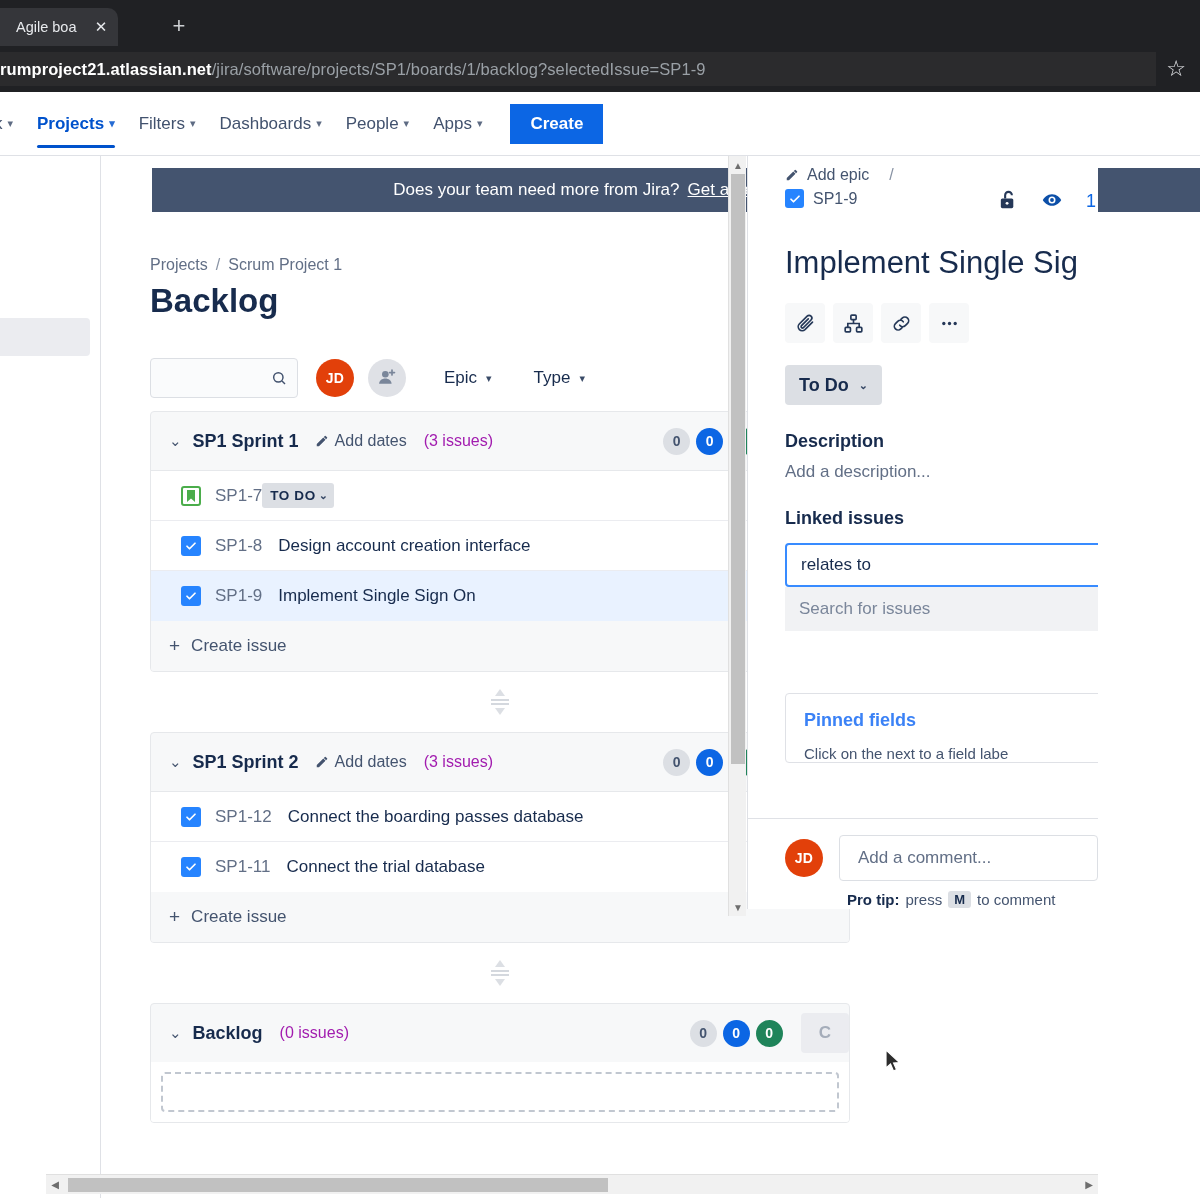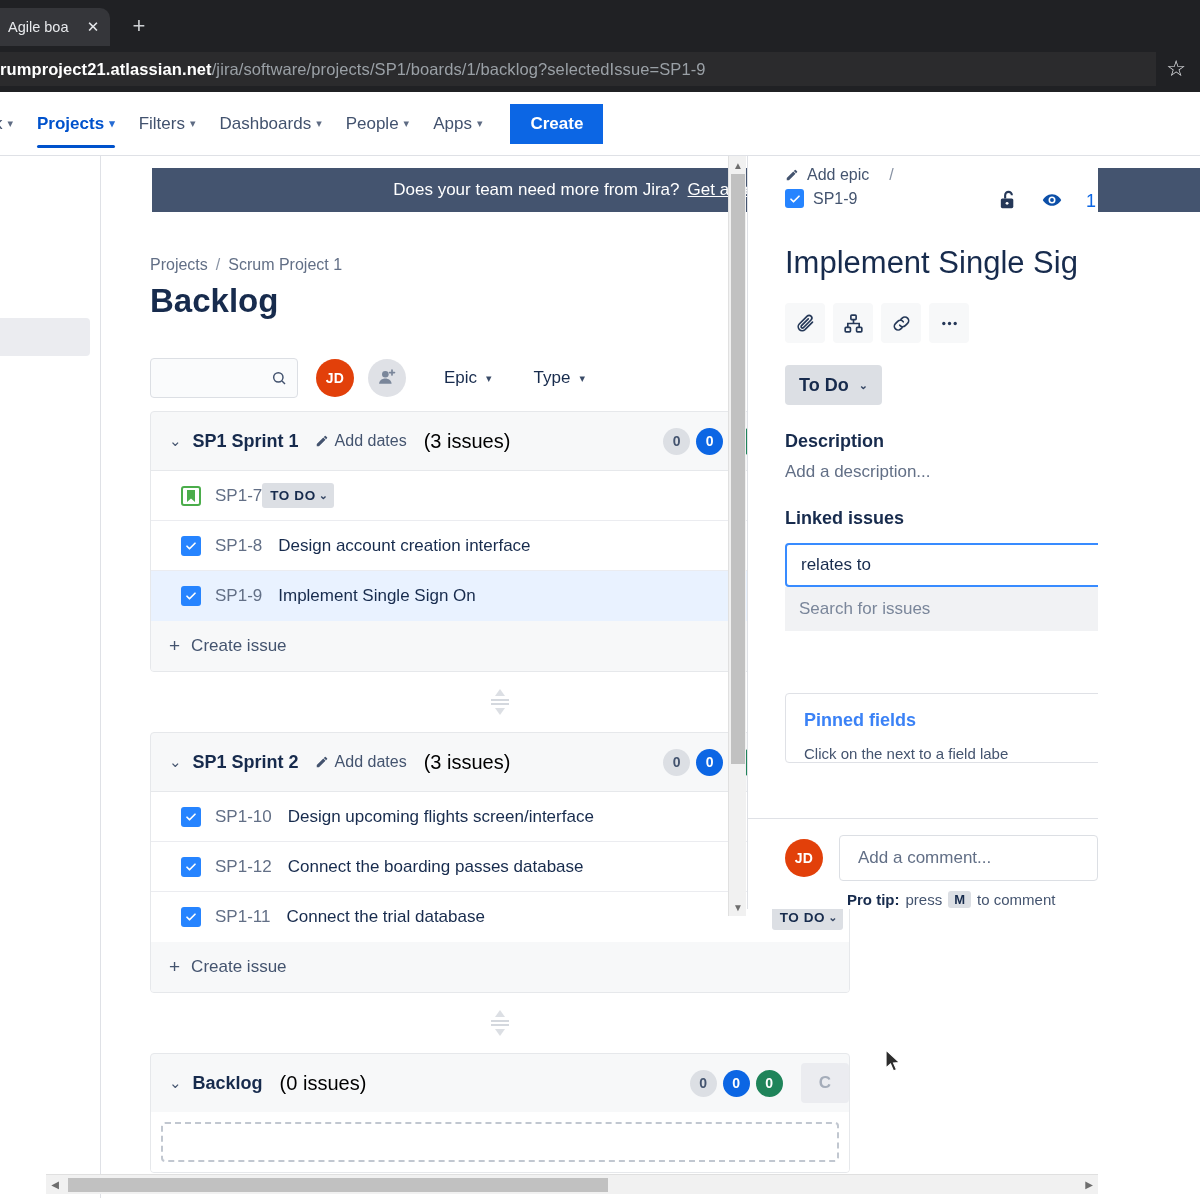--- a/index.html
+++ b/index.html
@@ -6,21 +6,22 @@
   html, body {
     width: 1200px; height: 1200px;
     font-family: "Liberation Sans", sans-serif;
     background: #ffffff;
     overflow: hidden;
   }
   
   #browser-chrome { width: 1200px; background: #1f1f1f; }
   #tab-strip {
     height: 46px; background: #202124; display: flex; align-items: flex-end;
-    padding-left: 8px;
+    padding-left: 16px;
+    gap: 32px;
   }
   #tab-active {
     height: 38px; width: 130px; margin-left: -28px;
     background: #35363a; color: #e8eaed;
     border-radius: 0 10px 0 0;
     display: flex; align-items: center; padding: 0 6px 0 28px;
     font-size: 14.5px; position: relative;
   }
   #tab-title {
     white-space: nowrap; overflow: hidden; flex: 1;
@@ -134,21 +135,21 @@
   }
   .sprint-head {
     height: 58px; display: flex; align-items: center; padding: 0 0 0 18px; gap: 0;
   }
   .chev { color: #44546f; font-size: 15px; margin-right: 11px; }
   .sprint-name { font-size: 18px; font-weight: bold; color: #172b4d; }
   .add-dates {
     display: flex; align-items: center; gap: 6px; font-size: 16px; color: #44546f;
     margin-left: 16px;
   }
-  .issue-count { font-size: 20px; color: #000000; margin-left: 17px; }
+  .issue-count { font-size: 16px; color: #a21caf; margin-left: 17px; }
   .pill-group { margin-left: auto; display: flex; align-items: center; gap: 6px; }
   .pill {
     min-width: 27px; height: 27px; border-radius: 14px; font-size: 14px; font-weight: bold;
     display: flex; align-items: center; justify-content: center; padding: 0 8px;
   }
   .pill.grey { background: #dcdfe4; color: #44546f; }
   .pill.blue { background: #0c66e4; color: #fff; }
   .pill.green { background: #1f845a; color: #fff; }
   .start-btn {
     height: 40px; margin-left: 12px; padding: 0 18px; border: none; border-radius: 4px;
@@ -459,33 +460,20 @@
           </span>
           <span class="issue-count">(3 issues)</span>
           <span class="pill-group">
             <span class="pill grey">0</span>
             <span class="pill blue">0</span>
             <span class="pill green">0</span>
             <button class="start-btn disabled">Start</button>
           </span>
         </div>
         <div class="issue-list">
-          <div class="issue-row">
-            <span class="type-icon task">
-              <svg width="12" height="12" viewBox="0 0 24 24" fill="none" stroke="#fff" stroke-width="3.5" stroke-linecap="round" stroke-linejoin="round">
-                  <path d="M4 12.5l5 5L20 6.5"></path>
-                </svg>
-            </span>
-            <span class="issue-key">SP1-10</span>
-            <span class="issue-summary">Design upcoming flights screen/interface</span>
-            <span class="status-chip">
-              <span>TO DO</span>
-              <span class="caret">⌄</span>
-            </span>
-          </div>
           <div class="issue-row">
             <span class="type-icon task">
               <svg width="12" height="12" viewBox="0 0 24 24" fill="none" stroke="#fff" stroke-width="3.5" stroke-linecap="round" stroke-linejoin="round">
                   <path d="M4 12.5l5 5L20 6.5"></path>
                 </svg>
             </span>
             <span class="issue-key">SP1-12</span>
             <span class="issue-summary">Connect the boarding passes database</span>
             <span class="status-chip">
               <span>TO DO</span>

